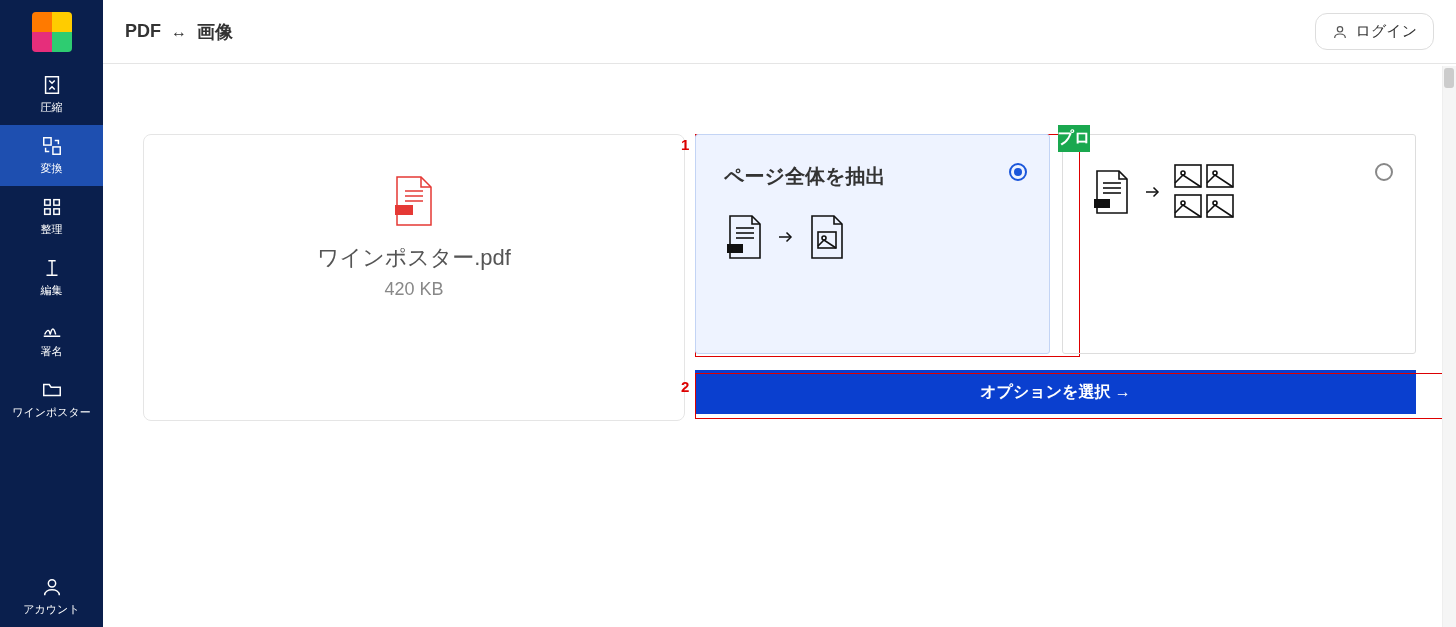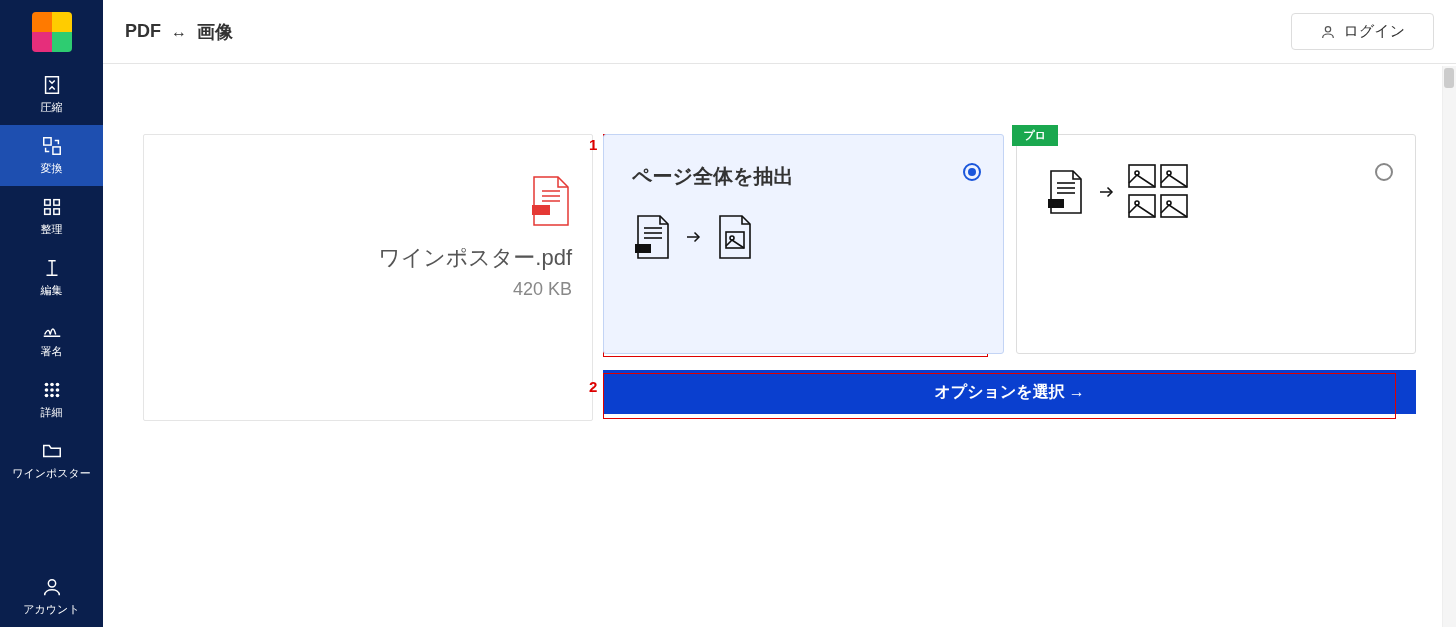--- a/index.html
+++ b/index.html
@@ -13,42 +13,42 @@
 .lc3 { background: #e62e7b; }
 .lc4 { background: #2ecc71; }
 .nav-item { width: 100%; padding: 10px 4px; text-align: center; color: #fff; font-size: 11px; cursor: pointer; display: flex; flex-direction: column; align-items: center; gap: 4px; }
 .nav-item.active { background: #1e4fb0; }
 .nav-item svg { width: 22px; height: 22px; }
 .nav-gap { margin-top: auto; }
 .main { flex: 1; display: flex; flex-direction: column; }
 .header { height: 64px; display: flex; align-items: center; padding: 0 22px; border-bottom: 1px solid #e5e5e5; }
 .page-title { font-size: 18px; font-weight: 700; display: flex; align-items: center; gap: 10px; }
 .page-title .arr { font-weight: 400; font-size: 16px; }
-.login-btn { margin-left: auto; border: 1px solid #ddd; border-radius: 4px; padding: 8px 28px; display: flex; align-items: center; gap: 8px; font-size: 15px; cursor: pointer; }
+.login-btn { margin-left: auto; border: 1px solid #ddd; border-radius: 12px; padding: 8px 16px; display: flex; align-items: center; gap: 8px; font-size: 15px; cursor: pointer; }
 .content { flex: 1; overflow-y: auto; }
 .work { display: flex; padding: 70px 40px 40px; gap: 10px; align-items: stretch; }
-.file-card { width: 450px; border: 1px solid #e5e5e5; border-radius: 2px; display: flex; flex-direction: column; align-items: flex-end; justify-content: center; padding: 40px 20px 120px; }
+.file-card { width: 542px; border: 1px solid #e5e5e5; border-radius: 8px; display: flex; flex-direction: column; align-items: center; justify-content: center; padding: 40px 20px 120px; }
 .file-card .fname { font-size: 22px; color: #555; margin-top: 16px; }
 .file-card .fsize { font-size: 18px; color: #888; margin-top: 6px; }
 .options-area { flex: 1; position: relative; }
 .opt-row { display: flex; gap: 12px; }
 .opt-card { flex: 1; border: 1px solid #ddd; border-radius: 3px; padding: 28px 28px 30px; position: relative; min-height: 220px; }
 .opt-card.selected { background: #eef3ff; border-color: #c3d4f5; }
 .opt-title { font-size: 20px; font-weight: 600; margin-bottom: 24px; }
 .opt2 .opt-title { padding-left: 22px; }
 .radio { position: absolute; right: 22px; top: 28px; width: 18px; height: 18px; border: 2px solid #888; border-radius: 50%; }
 .radio.checked { border-color: #1a56db; }
 .radio.checked::after { content: ''; position: absolute; inset: 3px; background: #1a56db; border-radius: 50%; }
-.pro-badge { position: absolute; left: -5px; top: -10px; background: #1aa84f; color: #fff; font-size: 11px; font-weight: 700; padding: 3px 12px; }
+.pro-badge { position: absolute; left: -5px; top: -10px; background: #1aa84f; color: #fff; font-size: 16px; font-weight: 700; padding: 3px 0; }
 .illus { display: flex; align-items: center; gap: 12px; }
 .illus svg { flex-shrink: 0; }
 .num-label { position: absolute; color: #d00; font-weight: 700; font-size: 15px; }
 .num1 { left: -14px; top: 2px; }
 .num2 { left: -14px; top: 244px; }
-.action-btn { margin-top: 16px; width: 100%; height: 44px; background: #0a3fcf; color: #fff; border: none; font-size: 16px; font-weight: 700; display: flex; align-items: center; justify-content: center; gap: 8px; cursor: pointer; font-family: Liberation Serif, serif; }
+.action-btn { margin-top: 16px; width: 100%; height: 44px; background: #0a3fcf; color: #fff; border: none; font-size: 16px; font-weight: 700; display: flex; align-items: center; justify-content: center; gap: 8px; cursor: pointer; }
 .box1 { position: absolute; border: 1px solid #d00; pointer-events: none; }
 .hl1 { left: 0; top: 0; width: 385px; height: 223px; }
 .hl2 { left: 0; top: 239px; width: 793px; height: 46px; }
 .scrollbar-hint { position: absolute; right: 0; top: 66px; bottom: 0; width: 14px; background: #f5f5f5; border-left: 1px solid #eee; }
 .scrollbar-hint .thumb { position: absolute; right: 2px; top: 2px; width: 10px; height: 20px; background: #ccc; border-radius: 3px; }
 </style>
 </head>
 <body>
 
 <div class="app">
@@ -87,34 +87,20 @@
       <svg viewBox="0 0 24 24" fill="none" stroke="#fff" stroke-width="1.6">
           <path d="M12 4v16M6 20h12M8 4h8"></path>
         </svg>
       <span>編集</span>
     </div>
     <div class="nav-item">
       <svg viewBox="0 0 24 24" fill="none" stroke="#fff" stroke-width="1.6">
           <path d="M4 18c3-6 5-6 6 0 2-8 4-8 6 0M3 20h18"></path>
         </svg>
       <span>署名</span>
-    </div>
-    <div class="nav-item">
-      <svg viewBox="0 0 24 24" fill="#fff">
-          <circle cx="6" cy="6" r="2"></circle>
-          <circle cx="12" cy="6" r="2"></circle>
-          <circle cx="18" cy="6" r="2"></circle>
-          <circle cx="6" cy="12" r="2"></circle>
-          <circle cx="12" cy="12" r="2"></circle>
-          <circle cx="18" cy="12" r="2"></circle>
-          <circle cx="6" cy="18" r="2"></circle>
-          <circle cx="12" cy="18" r="2"></circle>
-          <circle cx="18" cy="18" r="2"></circle>
-        </svg>
-      <span>詳細</span>
     </div>
     <div class="nav-item">
       <svg viewBox="0 0 24 24" fill="none" stroke="#fff" stroke-width="1.6">
           <path d="M3 6h6l2 3h10v9H3z"></path>
         </svg>
       <span>ワインポスター</span>
     </div>
     <div class="nav-gap"></div>
     <div class="nav-item">
       <svg viewBox="0 0 24 24" fill="none" stroke="#fff" stroke-width="1.6">

